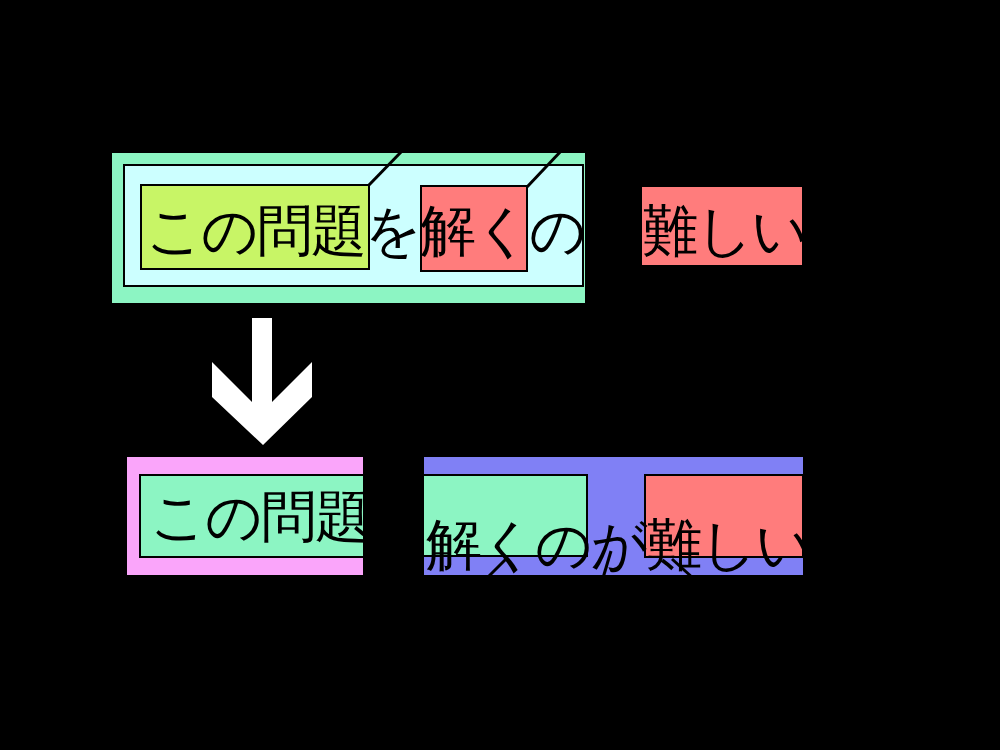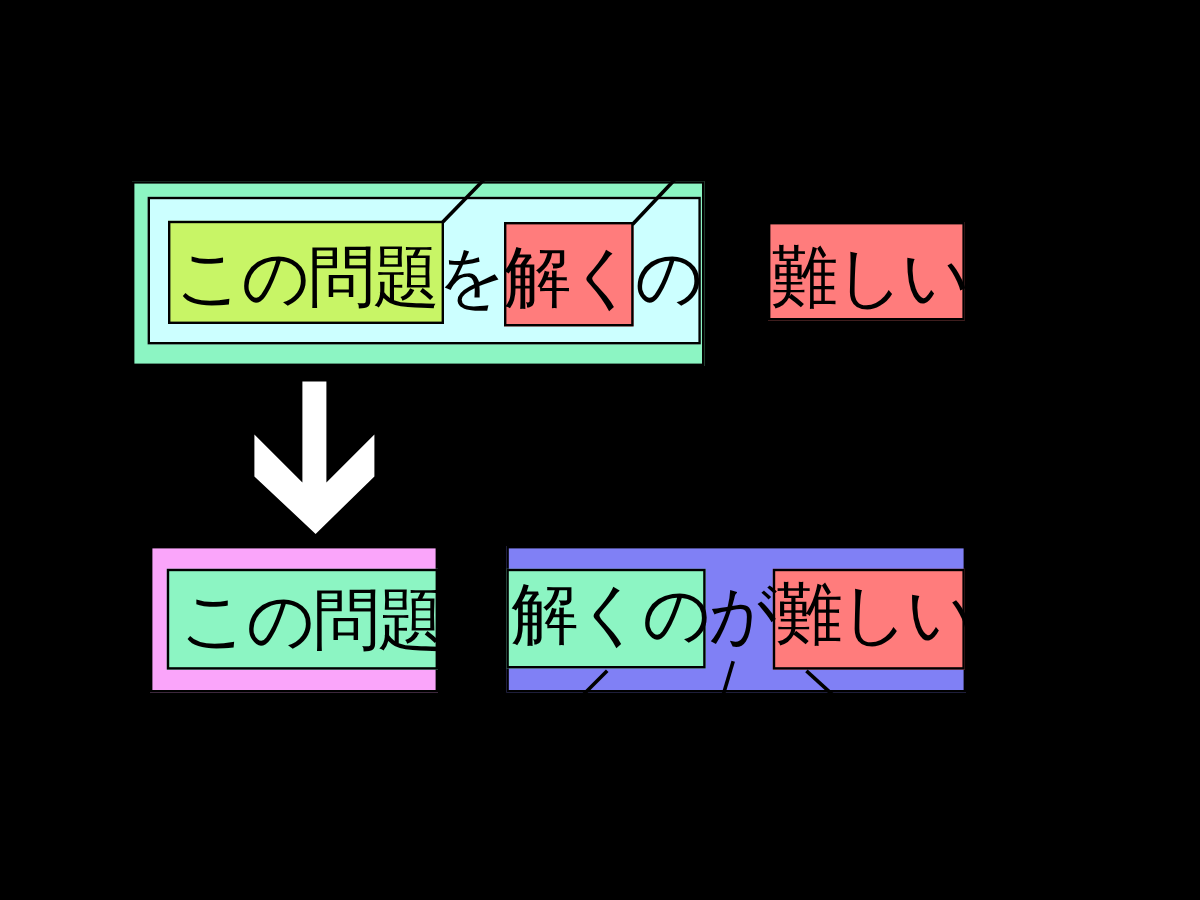--- a/index.html
+++ b/index.html
@@ -36,21 +36,21 @@
   .t-top      { left:146px; top:203px; }
   .t-pred-top { left:642px; top:203px; }
 
   
   .pink-outer { left:125px; top:455px; width:240px; height:122px; }
   .np-bottom  { left:139px; top:474px; width:226px; height:84px; }
   .blue-outer { left:422px; top:455px; width:383px; height:122px; }
   .vp-bottom  { left:422px; top:474px; width:166px; height:83px; }
   .pred-bottom{ left:644px; top:474px; width:160px; height:84px; }
   .t-bl       { left:150px; top:489px; }
-  .t-br       { left:426px; top:484px; }
+  .t-br       { left:426px; top:517px; }
 </style>
 </head>
 <body>
 
 <div class="canvas">
 
   <div class="box bg-mint top-outer"></div>
   <div class="box bg-cyan top-inner"></div>
   <div class="box bg-green np-top"></div>
   <div class="box bg-salmon verb-top"></div>

